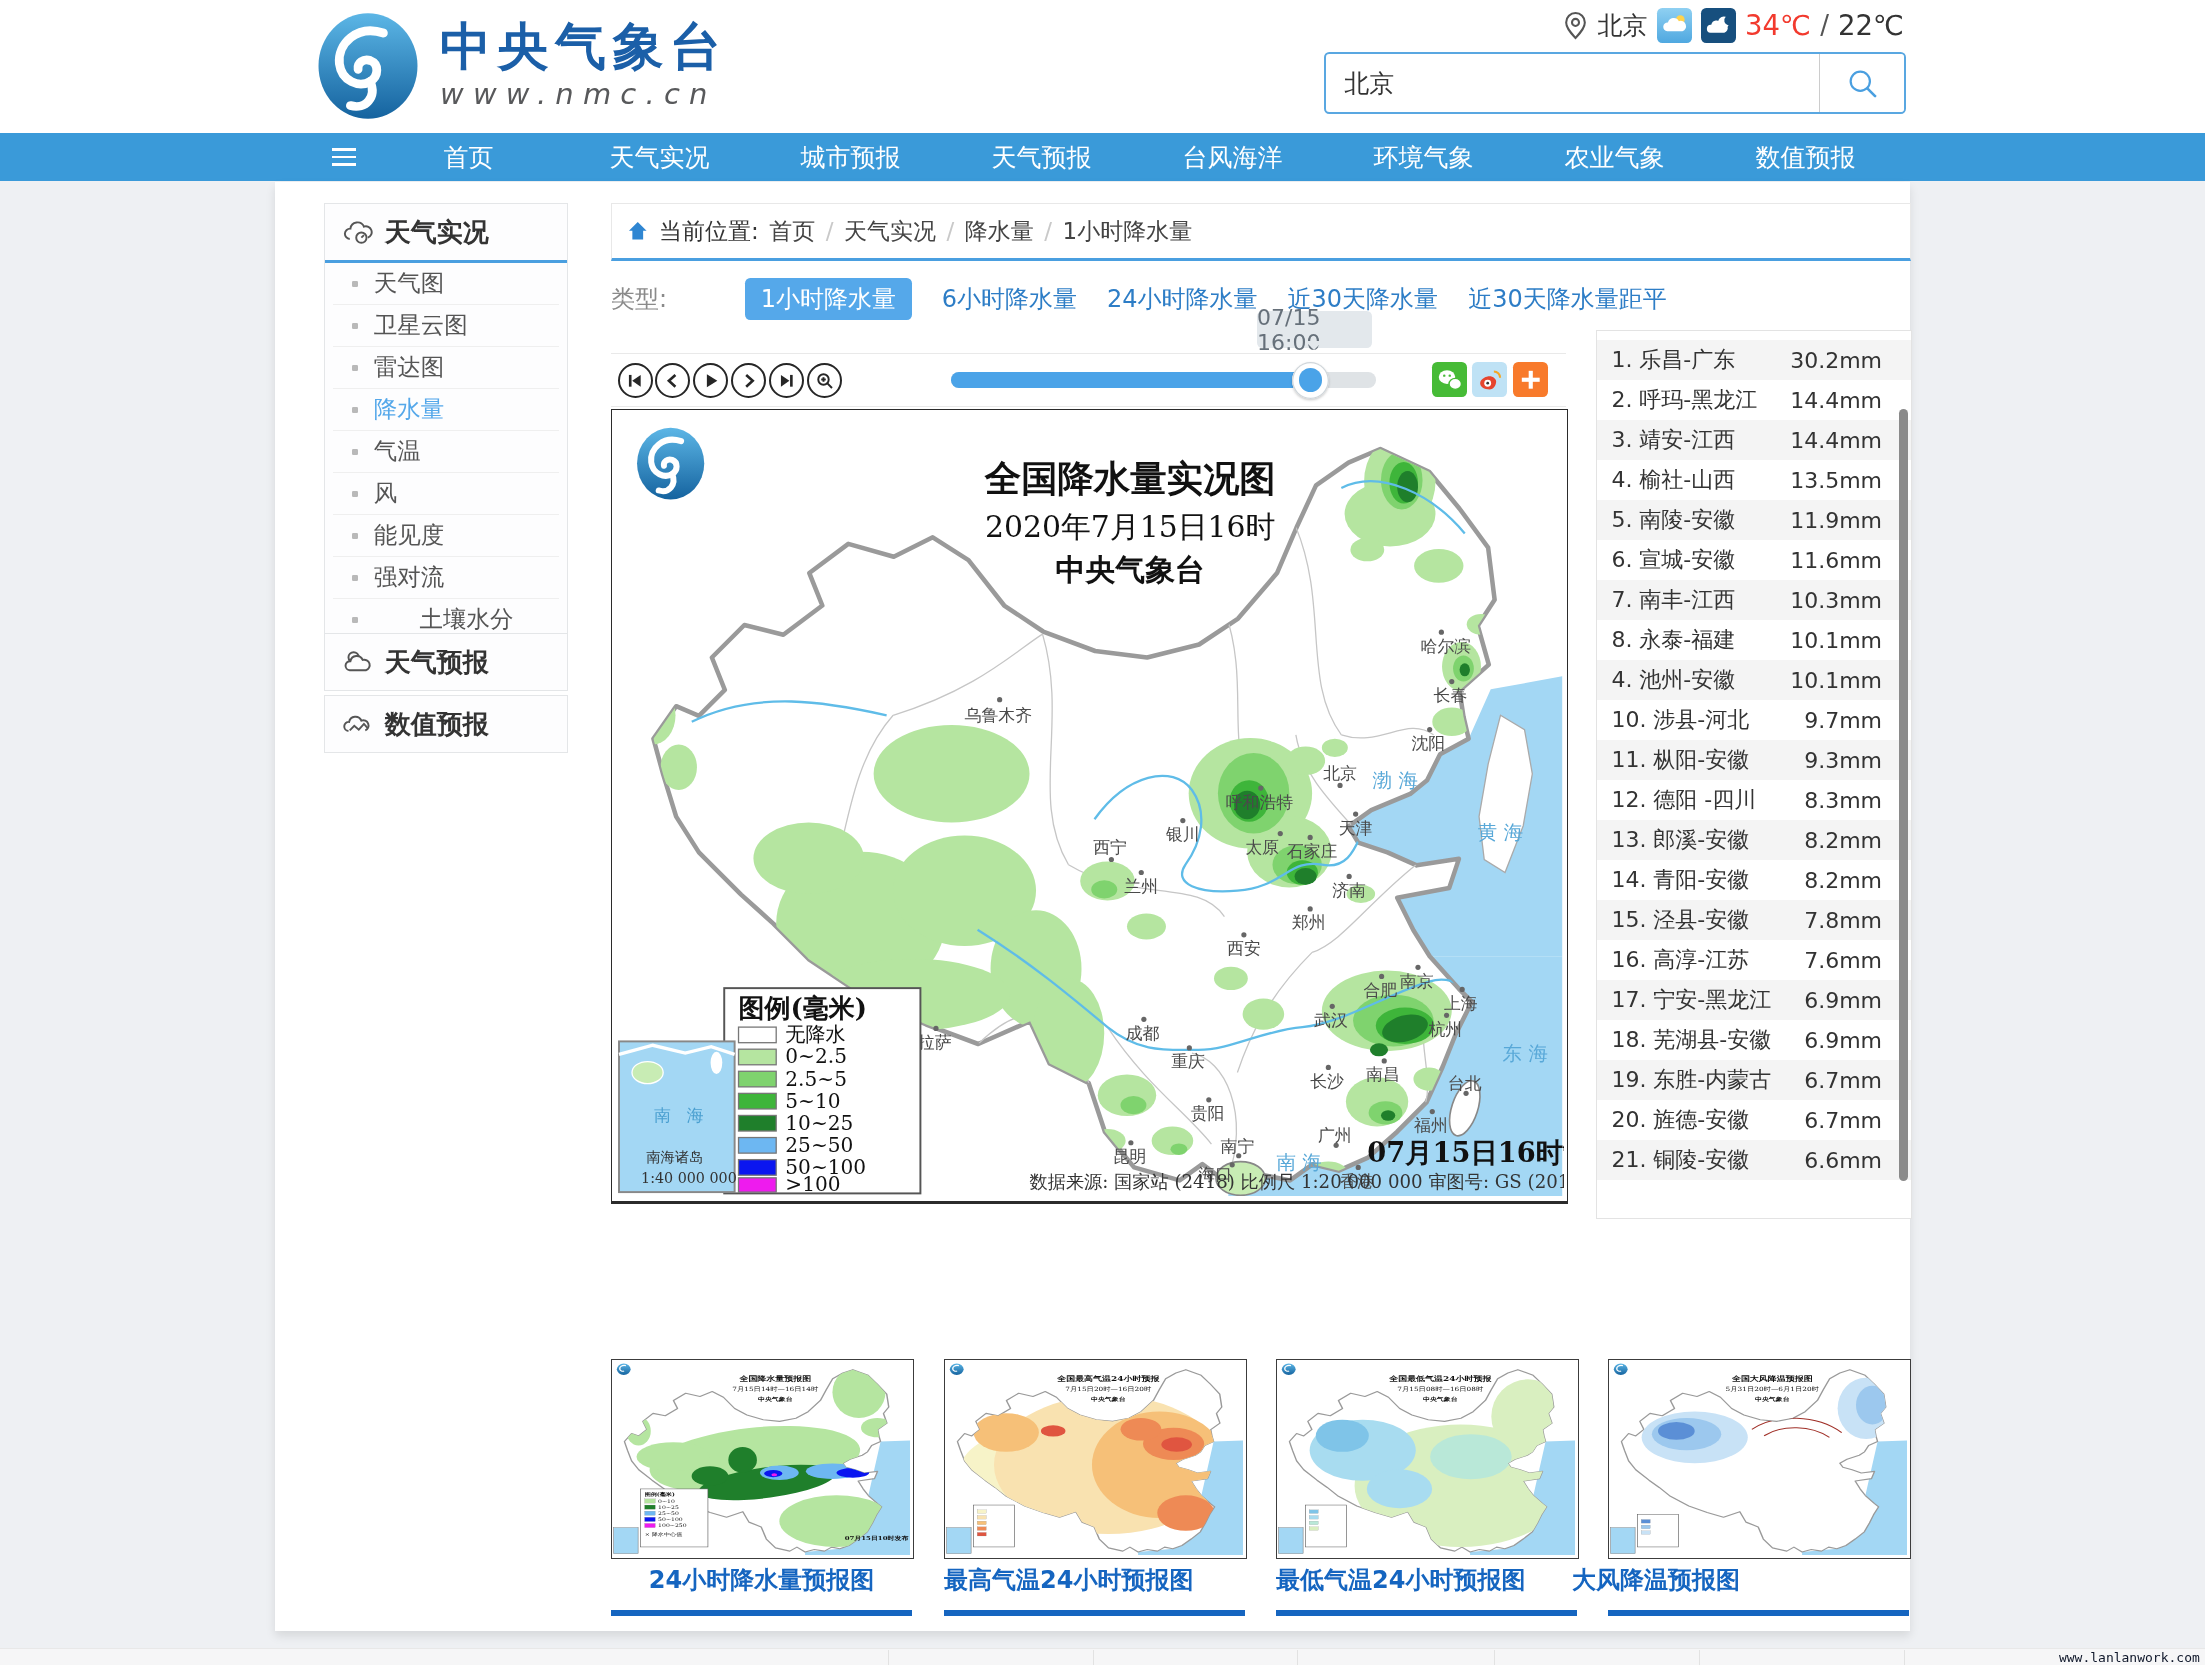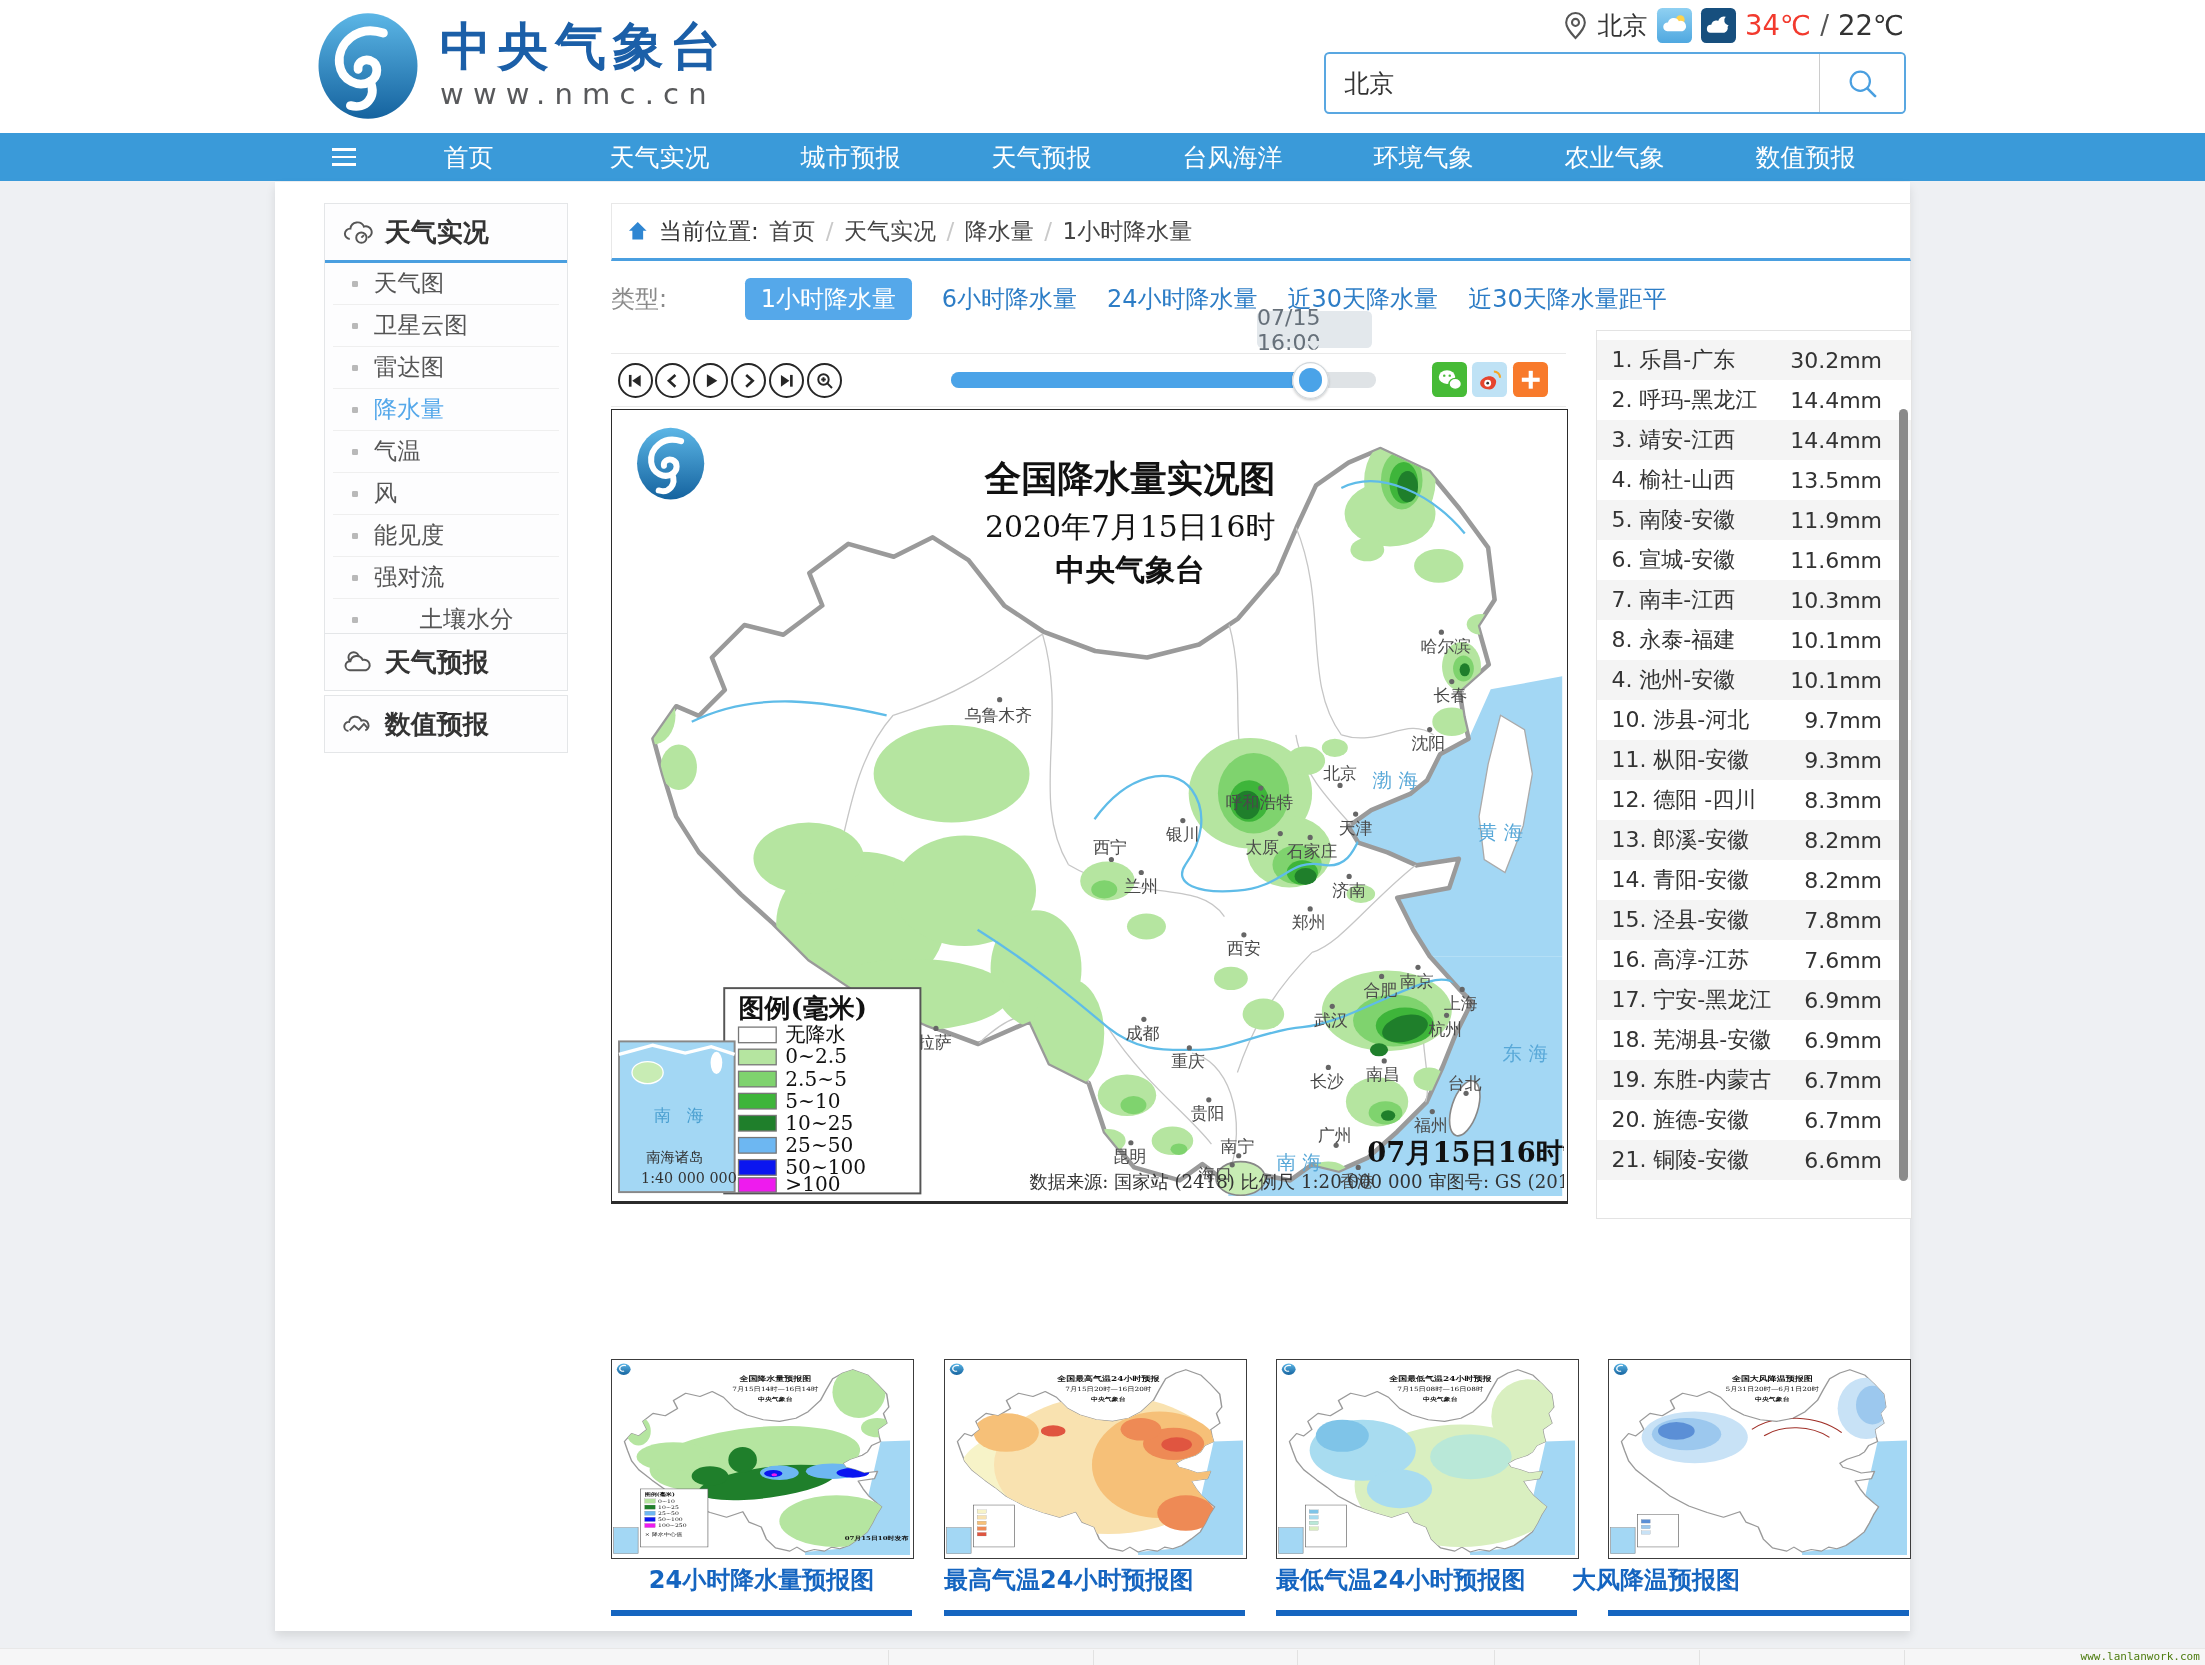--- a/index.html
+++ b/index.html
@@ -3,21 +3,21 @@
 <meta charset="utf-8">
 <style>
   html,body{margin:0;padding:0;background:#eef0f3;font-family:"DejaVu Sans","Liberation Sans",sans-serif;}
   .page{position:relative;width:2205px;height:1665px;overflow:hidden;background:#eef0f3;}
   
   .tophdr{position:absolute;left:0;top:0;width:2205px;height:133px;background:#fff;}
   .logo{position:absolute;left:313px;top:10.5px;display:flex;align-items:center;}
   .logo svg{width:110px;height:110px;}
   .logo-txt{margin-left:17px;}
   .logo-title{font-size:51px;font-weight:bold;color:#1b5fa8;letter-spacing:6.5px;line-height:1.05;}
-  .logo-sub{font-size:29px;color:#58595b;letter-spacing:9.2px;margin-top:2.6px;}
+  .logo-sub{font-size:29px;color:#58595b;letter-spacing:9.2px;margin-top:2.6px;font-style:italic;}
   .locbar{position:absolute;top:6.5px;right:301px;height:37px;display:flex;align-items:center;gap:9.2px;font-size:25px;color:#333;}
   .wicon{width:35px;height:35px;border-radius:5.2px;display:flex;align-items:center;justify-content:center;}
   .wicon.day{background:linear-gradient(180deg,#8fd0f2,#4fa8e0);}
   .wicon.night{background:#174f7e;}
   .t-high{color:#f23a2e;font-size:27.5px;}
   .t-slash{color:#555;font-size:26px;}
   .t-low{color:#333;font-size:27.5px;}
   .searchbox{position:absolute;top:52px;right:299px;width:578px;height:58px;border:2px solid #59a7e1;border-radius:5.2px;background:#fff;display:flex;}
   .searchbox input{flex:1;border:none;outline:none;font-size:25px;color:#333;padding:0 18.3px;font-family:inherit;background:transparent;}
   .search-btn{width:84px;border-left:1.3px solid #ccc;background:#fff;display:flex;align-items:center;justify-content:center;cursor:pointer;border-radius:0 3.9px 3.9px 0;}
@@ -101,21 +101,21 @@
   .pcard svg{display:block;width:298px;height:195px;}
   .pcap{position:absolute;top:1564px;width:301px;font-size:24px;font-weight:bold;color:#1565c0;cursor:pointer;}
   .pbar{position:absolute;top:1610px;width:301px;height:5.9px;background:#1565c0;}
   .thumbtitle{font-size:44px;font-weight:bold;fill:#111;}
   .thumbsub{font-size:36px;fill:#111;}
   .thumbnote{font-size:34px;font-weight:bold;fill:#111;}
   .minileg{font-size:30px;fill:#111;}
   
   .footer{position:absolute;left:0;top:1648px;width:2205px;height:17px;background:#f6f6f7;border-top:1.3px solid #e8e8e8;}
   .fdiv{position:absolute;top:1.3px;width:1.3px;height:14.4px;background:#e2e2e2;}
-  .watermark{position:absolute;right:5.2px;top:1.3px;font-size:11px;color:#4d7c0f;font-family:"DejaVu Sans Mono","Liberation Mono",monospace;}
+  .watermark{position:absolute;right:5.2px;top:1.3px;font-size:13px;color:#0f172a;font-family:"DejaVu Sans Mono","Liberation Mono",monospace;}
 </style>
 </head>
 <body>
 
 <div class="page">
 
   <div class="tophdr">
     <div class="logo">
       <svg viewBox="0 0 100 100">
         <defs>

